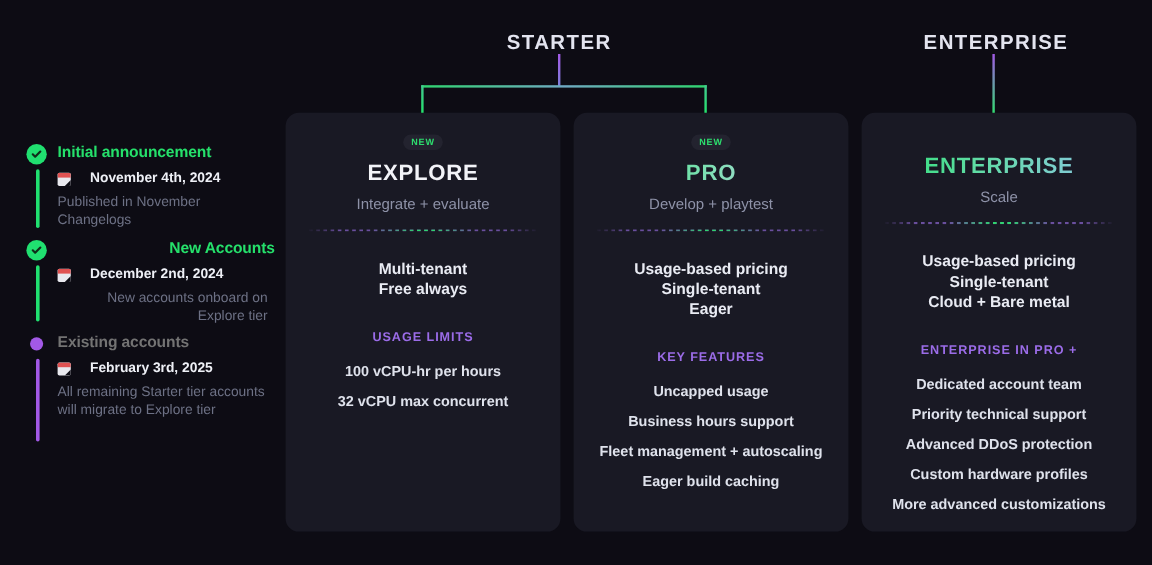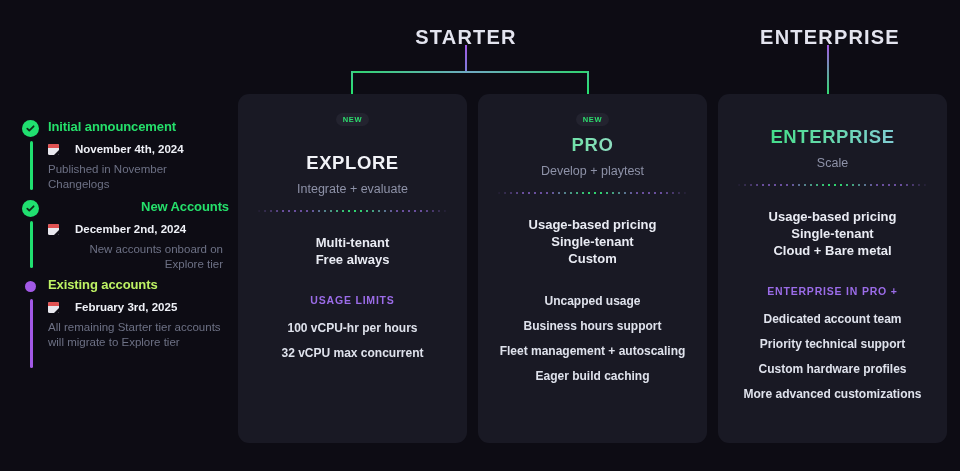--- a/index.html
+++ b/index.html
@@ -56,21 +56,21 @@
   .tl-line.purple { background: #a259e6; }
 
   .tl-title {
     font-size: 13px;
     font-weight: bold;
     letter-spacing: -0.1px;
     line-height: 18px;
     margin-bottom: 6px;
   }
   .tl-title.green { color: #25e06b; }
-  .tl-title.purple { color: #bef264; }
+  .tl-title.purple { color: #737373; }
 
   .tl-date {
     font-size: 11.5px;
     font-weight: bold;
     color: #eef0f6;
     line-height: 15px;
     margin-bottom: 5px;
     display: flex;
     align-items: center;
     gap: 16px;
@@ -104,21 +104,21 @@
   .tl-desc {
     font-size: 11.5px;
     color: #6d7185;
     line-height: 15px;
     max-width: 175px;
   }
 
   
   .grp-label {
     position: absolute;
-    font-size: 20px;
+    font-size: 17px;
     font-weight: bold;
     letter-spacing: 1.2px;
     color: #e3e4ef;
     text-align: center;
   }
   .grp-label.starter { left: 240px; width: 452px; top: 26px; }
   .grp-label.enterprise { left: 714px; width: 232px; top: 26px; }
 
   
   .bracket { position: absolute; left: 0; top: 0; width: 960px; height: 100px; pointer-events: none; }
@@ -184,21 +184,21 @@
   }
   .badge.hidden { visibility: hidden; }
 
   .card-title {
     font-size: 18.5px;
     font-weight: bold;
     letter-spacing: 0.6px;
     line-height: 22px;
     margin-bottom: 7px;
   }
-  .card-title.plain { color: #f2f3f8; margin-top: 18px; }
+  .card-title.plain { color: #f2f3f8; }
   .card-title.grad-pro {
     background: linear-gradient(100deg, #2adf74 0%, #6ae2a4 35%, #c9d5ee 100%);
     -webkit-background-clip: text;
     background-clip: text;
     color: transparent;
   }
   .card-title.grad-ent {
     background: linear-gradient(100deg, #2adf74 0%, #5fdca3 40%, #8fc5e8 100%);
     -webkit-background-clip: text;
     background-clip: text;
@@ -335,22 +335,23 @@
   <div class="card">
     <div class="badge">NEW</div>
     <div class="card-title grad-pro">PRO</div>
     <div class="card-sub">Develop + playtest</div>
     <div class="divider">
         <span class="dg"></span>
       </div>
     <div class="summary">
       <div>Usage-based pricing</div>
       <div>Single-tenant</div>
-      <div>Custom</div>
-    </div>
+      <div>Eager</div>
+    </div>
+    <div class="sec-head">KEY FEATURES</div>
     <div class="feat">Uncapped usage</div>
     <div class="feat">Business hours support</div>
     <div class="feat">Fleet management + autoscaling</div>
     <div class="feat">Eager build caching</div>
   </div>
 
   <div class="card">
     <div class="badge hidden"></div>
     <div class="card-title grad-ent">ENTERPRISE</div>
     <div class="card-sub">Scale</div>
@@ -358,17 +359,18 @@
         <span class="dg"></span>
       </div>
     <div class="summary">
       <div>Usage-based pricing</div>
       <div>Single-tenant</div>
       <div>Cloud + Bare metal</div>
     </div>
     <div class="sec-head">ENTERPRISE IN PRO +</div>
     <div class="feat">Dedicated account team</div>
     <div class="feat">Priority technical support</div>
+    <div class="feat">Advanced DDoS protection</div>
     <div class="feat">Custom hardware profiles</div>
     <div class="feat">More advanced customizations</div>
   </div>
 
 </div>
 
 </body></html>

